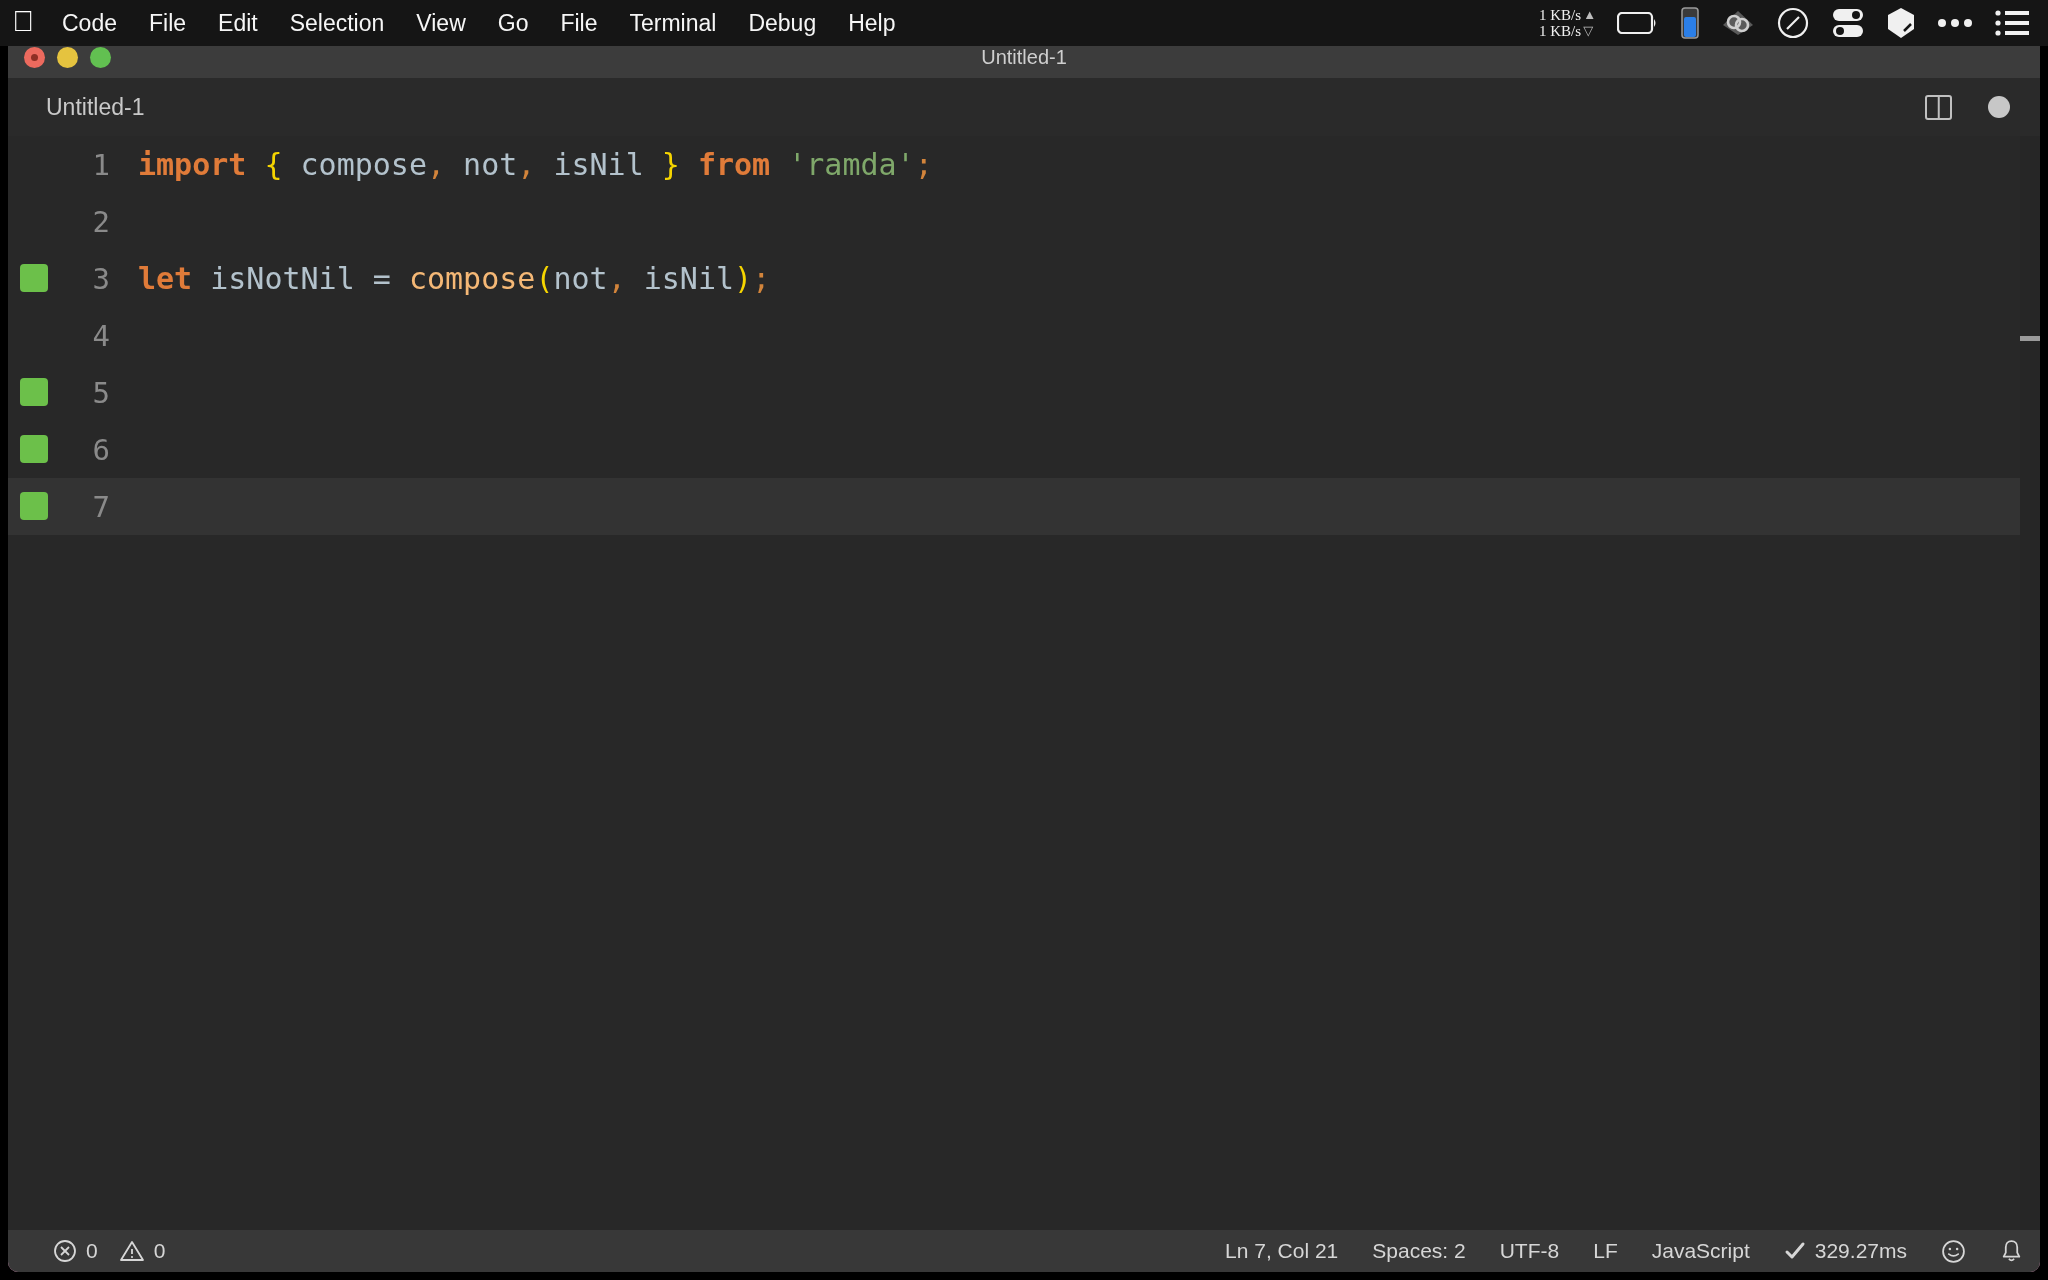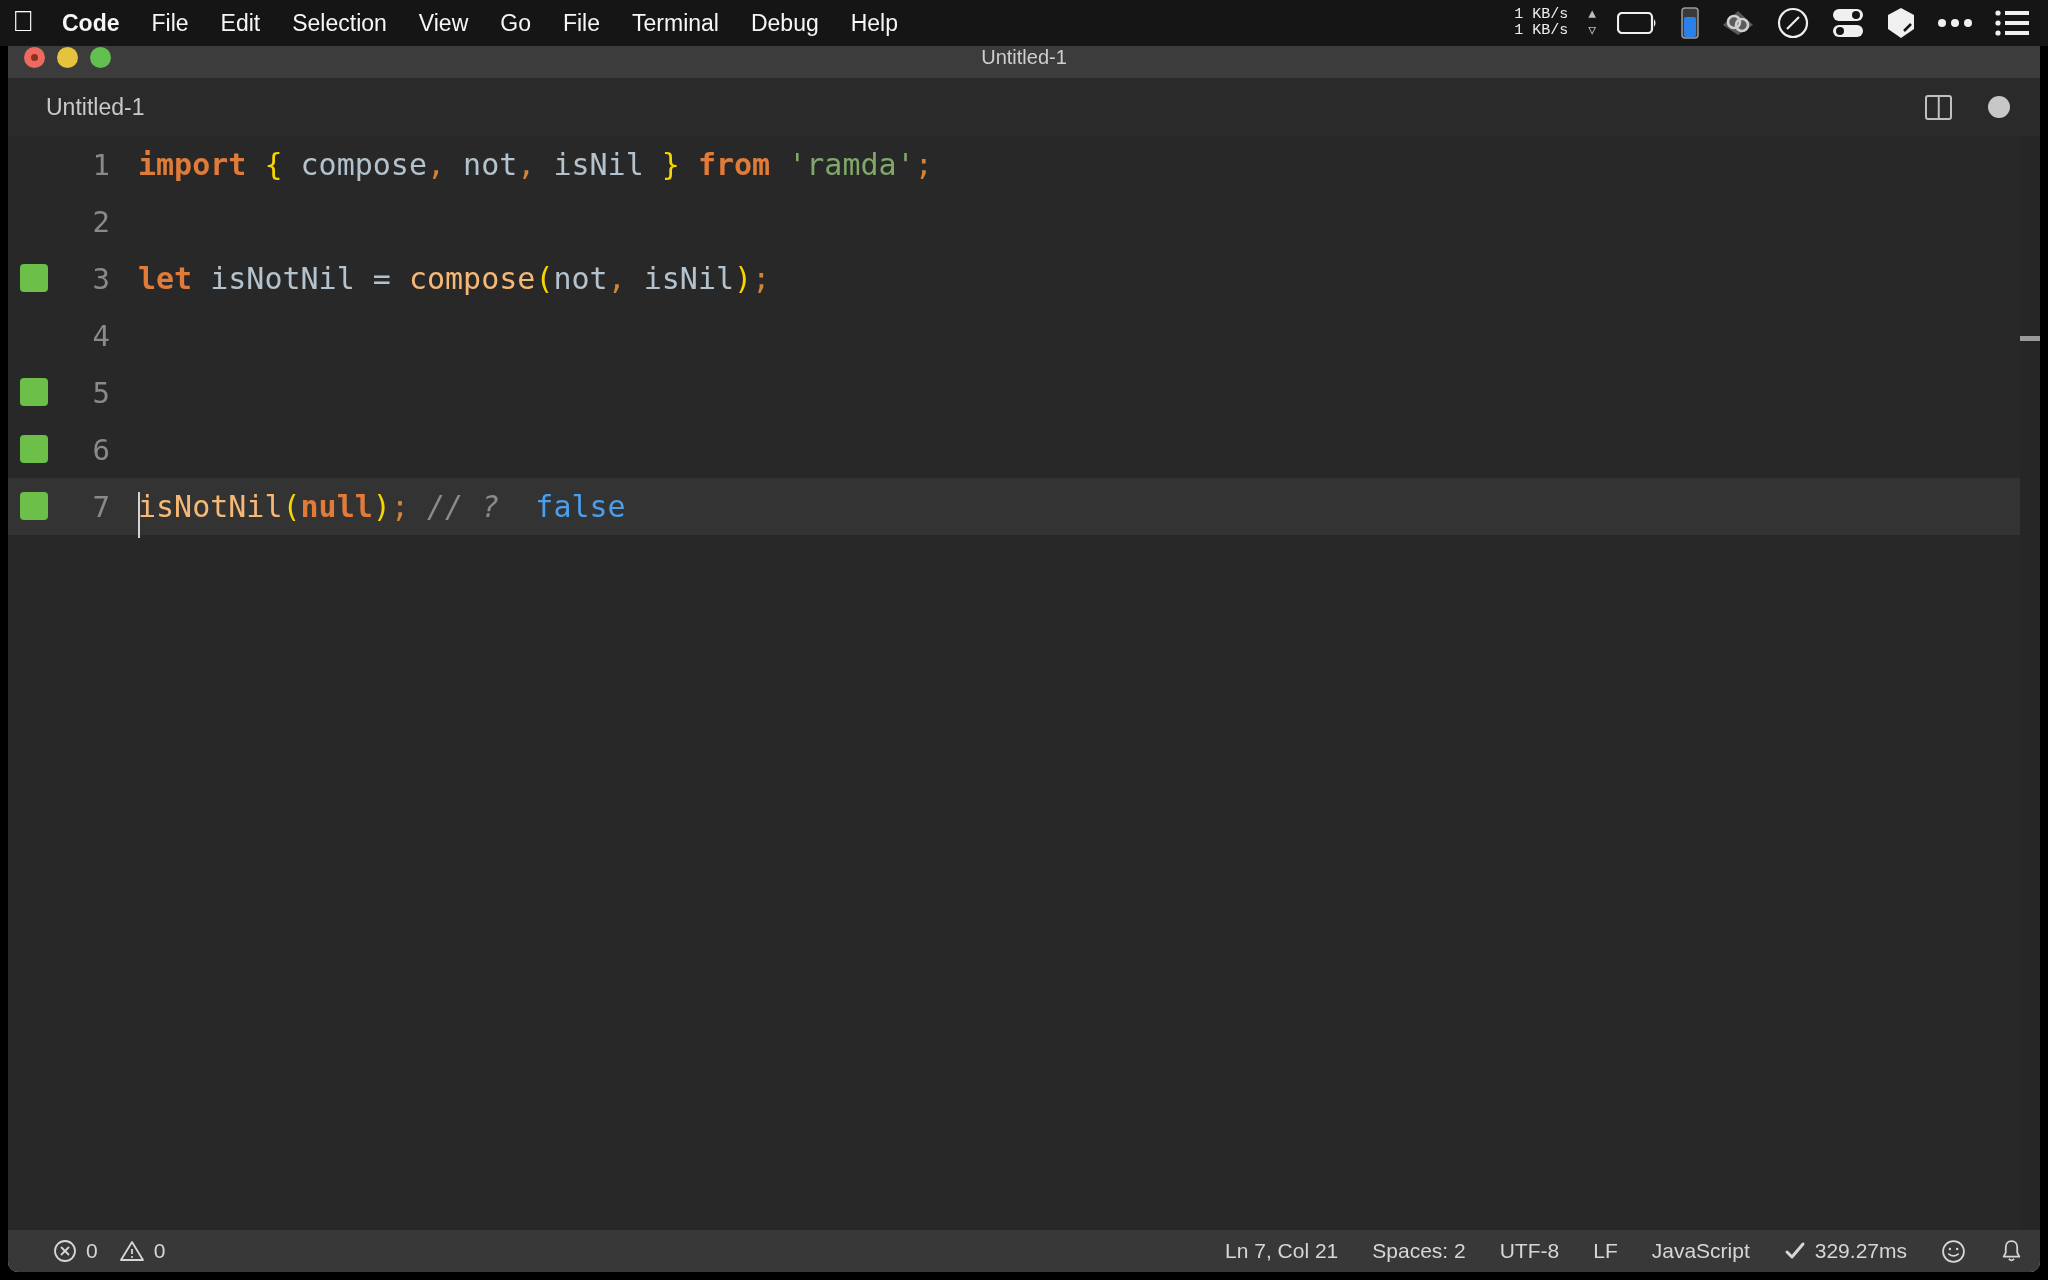--- a/index.html
+++ b/index.html
@@ -25,31 +25,31 @@
     display: flex; align-items: center; justify-content: center;
     font-size: 29px; line-height: 1; color: #fff;
     padding-bottom: 4px;
   }
   .menu-item {
     padding: 0 16px; height: 46px;
     display: flex; align-items: center;
     font-size: 23px; color: #f6f6f6;
     white-space: nowrap;
   }
-  .menu-item.bold { font-weight: bold; }
+  .menu-item.bold { font-weight: normal; }
 
   #menu-right {
     position: absolute; right: 8px; top: 0;
     height: 46px; display: flex; align-items: center; gap: 0px;
   }
   .status-cluster { display: flex; align-items: center; padding: 0 10px; }
   .netspeed {
-    display: flex; align-items: center; gap: 20px;
+    display: flex; align-items: center; gap: 2px;
     font-size: 15px; line-height: 16px; color: #efefef;
-    font-family: Liberation Mono, monospace;
+    font-family: Liberation Serif, serif;
   }
   .netspeed .nums { text-align: right; }
   .netspeed .arrows { display: flex; flex-direction: column; font-size: 13px; color: #bdbdbd; line-height: 16px;}
   .tray-icon {
     display: flex; align-items: center; justify-content: center;
     padding: 0 11px; height: 46px;
   }
 
   
   #window {
@@ -311,21 +311,21 @@
   </div>
 
   <div id="editor">
     <div id="code-lines">
         <div class="code-line"><div class="lineno">1</div><div class="code-text"><span class="t-kw">import</span><span class="t-op"> </span><span class="t-brace">{</span><span class="t-var"> compose</span><span class="t-punc">,</span><span class="t-var"> not</span><span class="t-punc">,</span><span class="t-var"> isNil </span><span class="t-brace">}</span><span class="t-op"> </span><span class="t-kw">from</span><span class="t-op"> </span><span class="t-string">'ramda'</span><span class="t-punc">;</span></div></div>
         <div class="code-line"><div class="lineno">2</div><div class="code-text"></div></div>
         <div class="code-line"><div class="gutter-marker"></div><div class="lineno">3</div><div class="code-text"><span class="t-kw">let</span><span class="t-var"> isNotNil </span><span class="t-op">=</span><span class="t-op"> </span><span class="t-func">compose</span><span class="t-brace">(</span><span class="t-var">not</span><span class="t-punc">,</span><span class="t-var"> isNil</span><span class="t-brace">)</span><span class="t-punc">;</span></div></div>
         <div class="code-line"><div class="lineno">4</div><div class="code-text"></div></div>
         <div class="code-line"><div class="gutter-marker"></div><div class="lineno">5</div></div>
         <div class="code-line"><div class="gutter-marker"></div><div class="lineno">6</div></div>
-        <div class="code-line active"><div class="gutter-marker"></div><div class="lineno">7</div><div class="code-text"><span class="t-func">isNotNil</span><span class="t-brace">(</span><span class="t-const">null</span><span class="t-brace">)</span><span class="t-punc">;</span><span class="t-comment"> // ?</span><span class="t-result">  false</span></div></div>
+        <div class="code-line active"><div class="gutter-marker"></div><div class="lineno">7</div></div>
       </div>
     <div id="editor-right-shade"></div>
     <div id="vscrollbar">
       <div id="vscroll-thumb"></div>
     </div>
   </div>
 
   <div id="statusbar">
     <div class="sb-left">
       <div class="sb-item">

